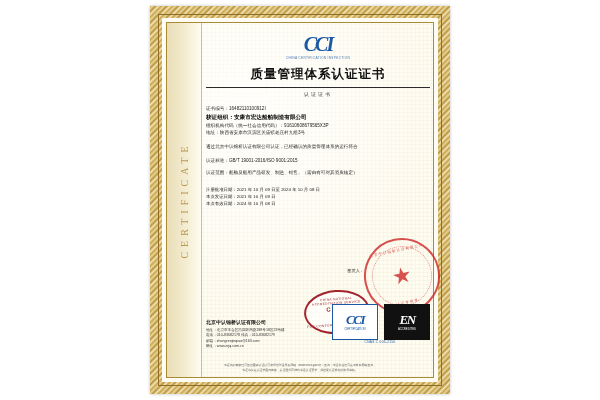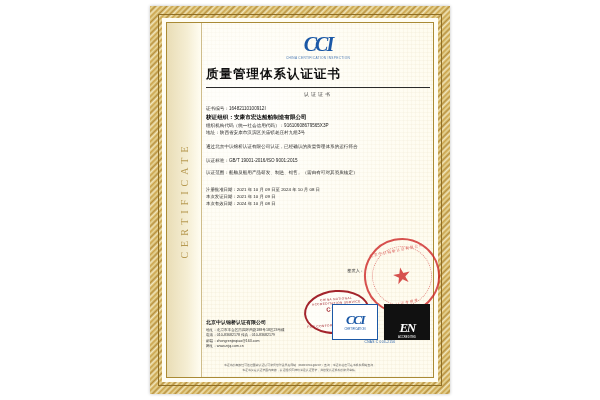--- a/index.html
+++ b/index.html
@@ -115,20 +115,21 @@
     line-height: 1;
   }
   .logo-sub {
     font-size: 3.2px;
     color: #4a7ab5;
     letter-spacing: 0.3px;
     margin-top: 1px;
   }
 
   .cert-title {
+    text-align: center;
     font-family: "Liberation Serif", serif;
     font-weight: bold;
     font-size: 12.5px;
     color: #111111;
     letter-spacing: 1px;
     margin-top: 6px;
   }
   .title-rule {
     width: 100%;
     height: 1px;
@@ -276,21 +277,20 @@
     line-height: 1;
   }
   .tile .t-sub {
     font-size: 2.8px;
     color: #1b58a6;
     margin-top: 1px;
   }
   .tile.dark {
     border-color: #111;
     background: #111;
-    justify-content: flex-end;
   }
   .tile.dark .t-mark { color: #ffffff; }
   .tile.dark .t-sub { color: #ffffff; }
   .acc-caption {
     position: absolute;
     left: 182px;
     top: 334px;
     width: 96px;
     text-align: center;
     font-size: 3.2px;

